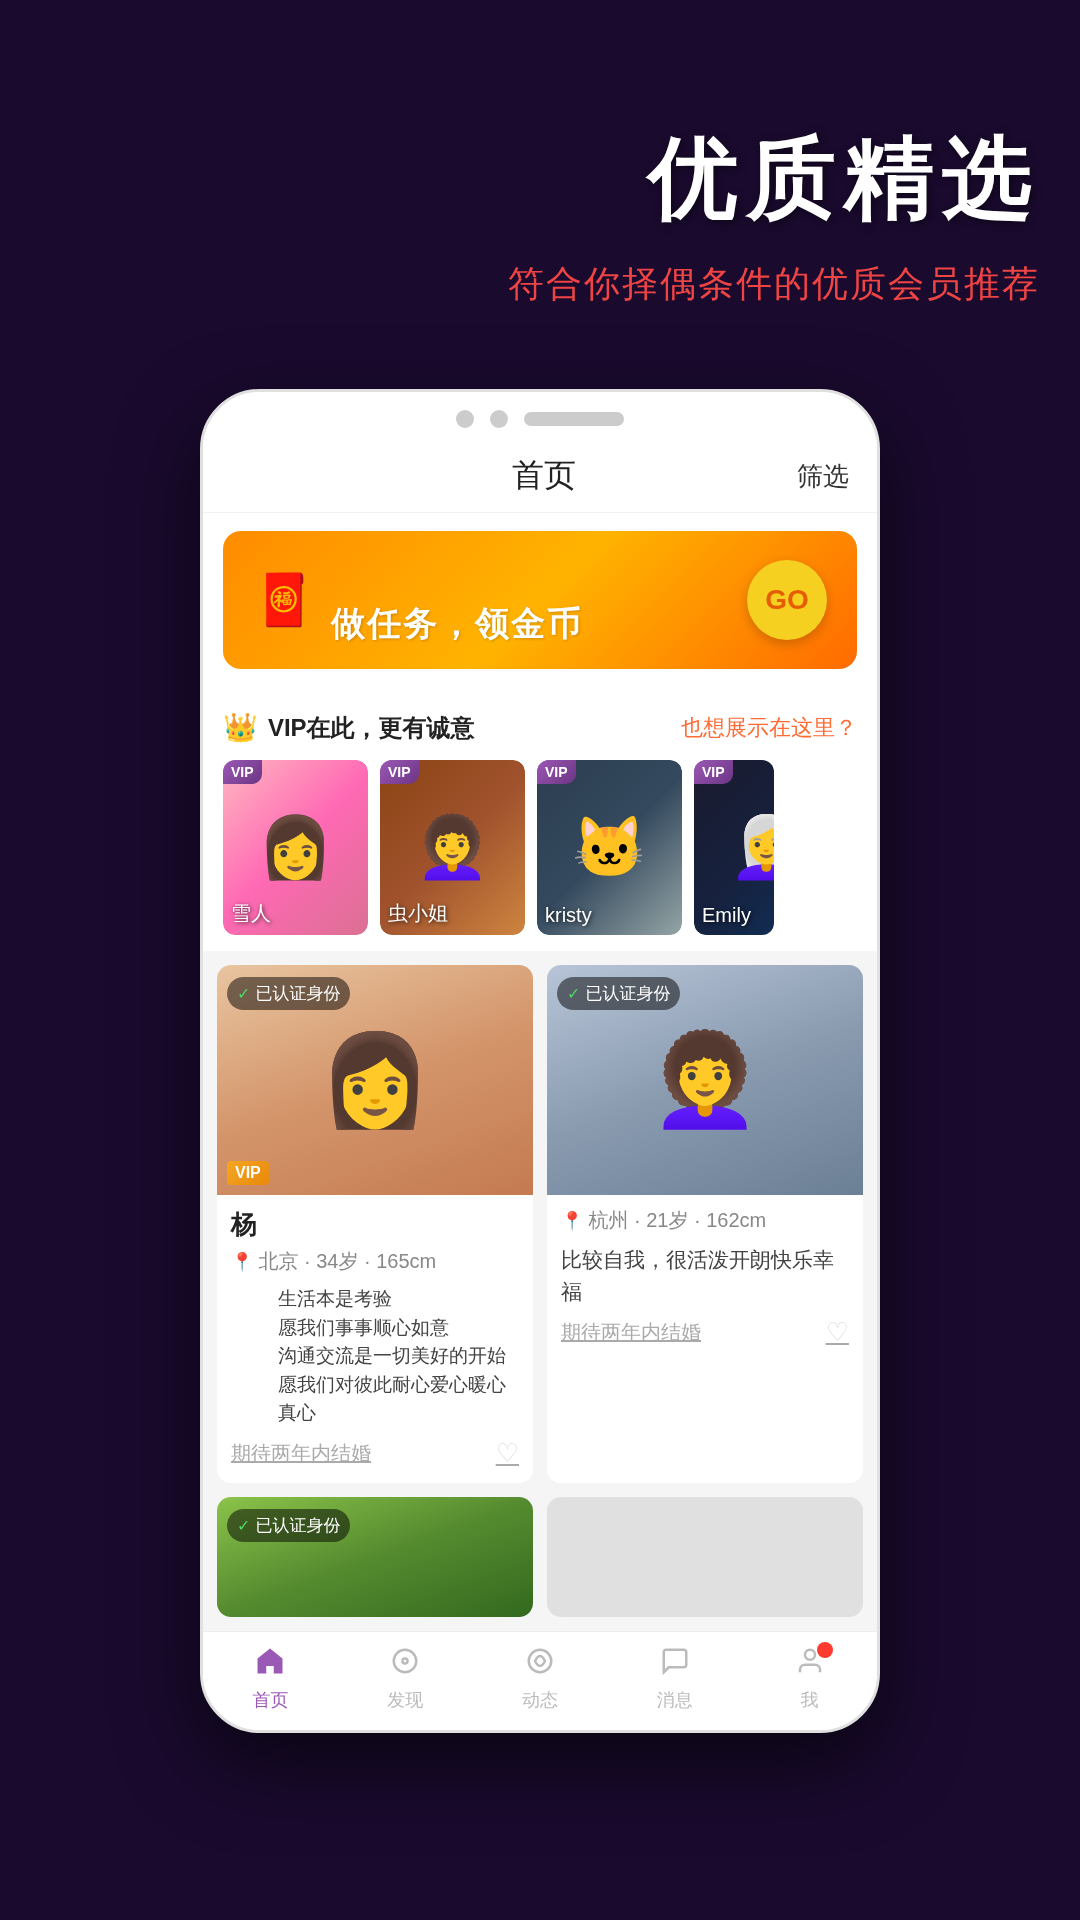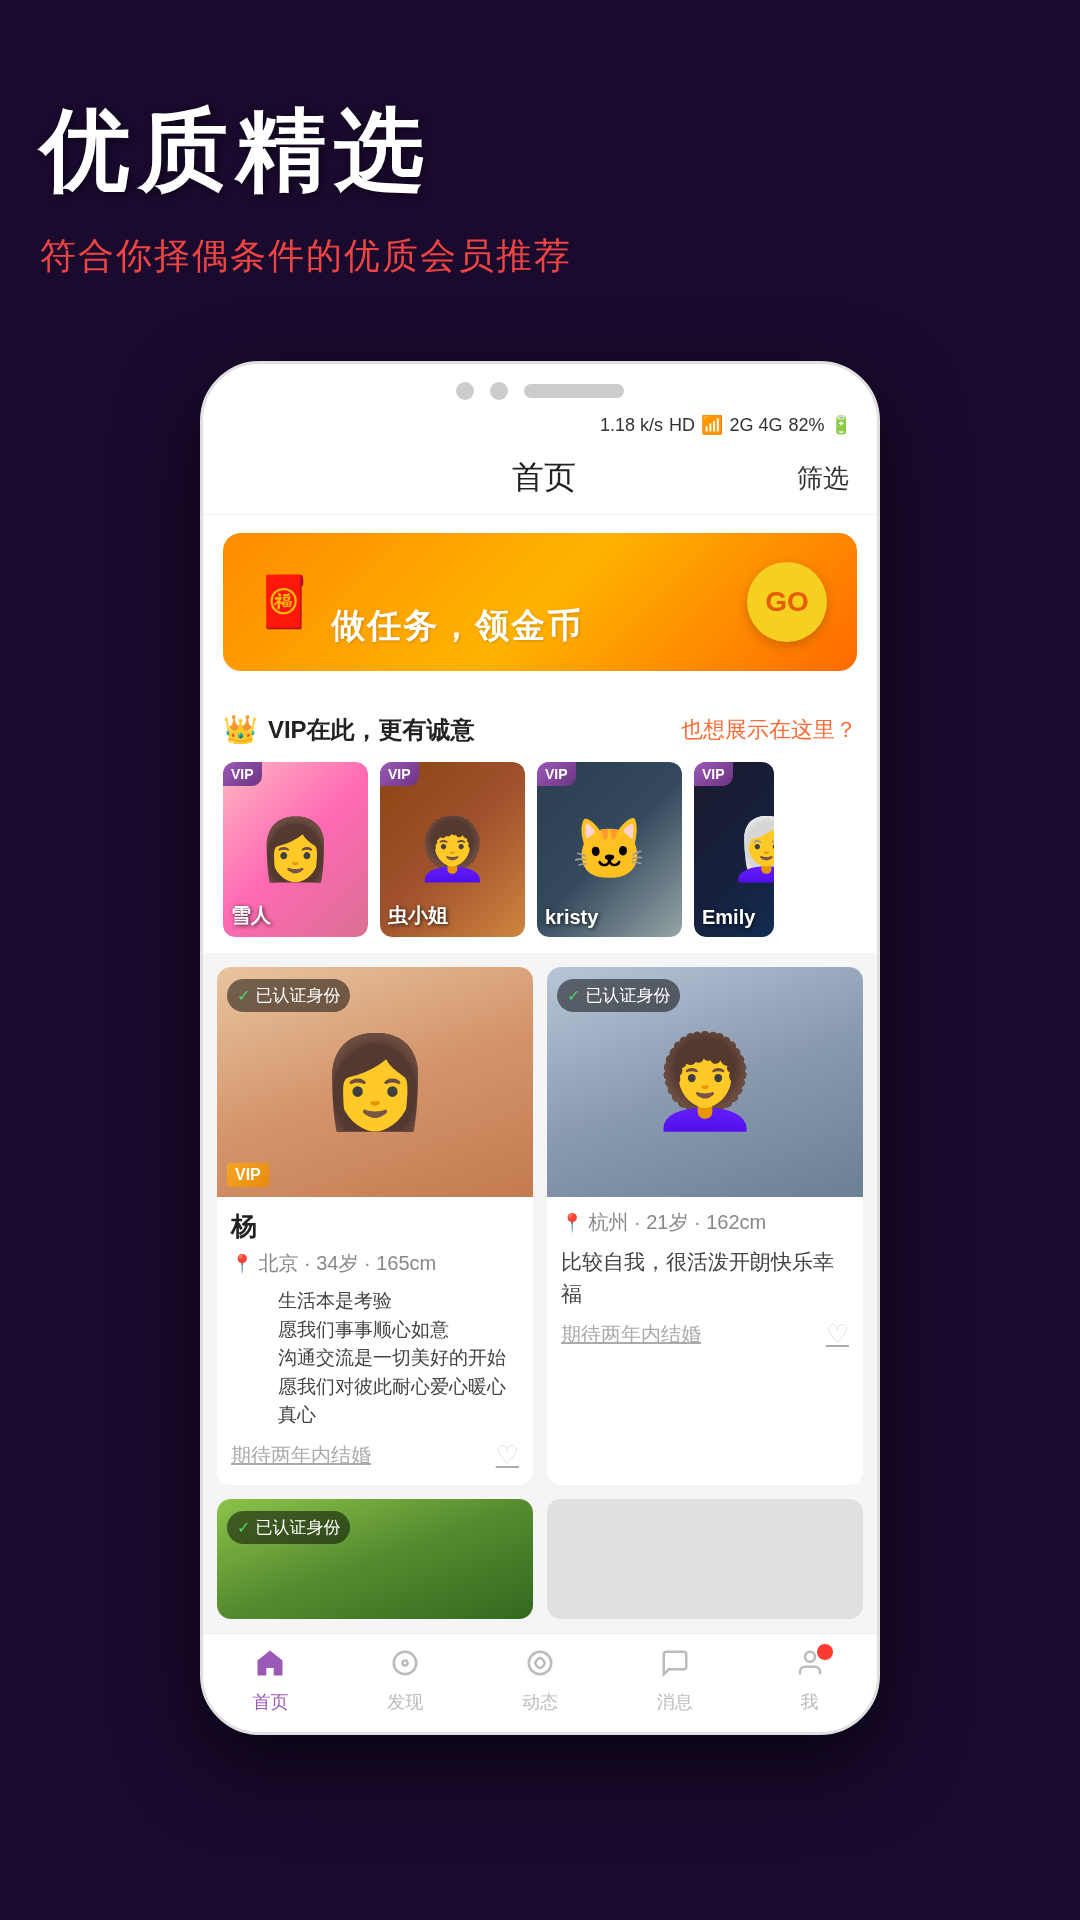--- a/index.html
+++ b/index.html
@@ -7,23 +7,24 @@
     body {
       width: 1080px;
       min-height: 1920px;
       background: #1a0a2e;
       font-family: -apple-system, 'PingFang SC', 'Helvetica Neue', Arial, sans-serif;
       overflow-x: hidden;
     }
 
     
     .hero-section {
-      text-align: left;
+      text-align: right;
       padding: 90px 40px 60px;
       color: white;
+      margin-top: 28px;
     }
     .hero-title {
       font-size: 90px;
       font-weight: 900;
       letter-spacing: 8px;
       margin-bottom: 20px;
       text-shadow: 2px 2px 8px rgba(0,0,0,0.5);
     }
     .hero-subtitle {
       font-size: 36px;
@@ -206,21 +207,21 @@
       padding: 4px 8px;
       border-radius: 0 0 10px 0;
       z-index: 2;
     }
     .vip-card-name {
       position: absolute;
       bottom: 8px;
       left: 8px;
       color: white;
       font-size: 20px;
-      font-weight: 700;
+      font-weight: 400;
       text-shadow: 1px 1px 4px rgba(0,0,0,0.8);
       z-index: 2;
       margin-top: 24px;
     }
 
     
     .avatar-1 { background: linear-gradient(135deg, #ffb6c1, #ff69b4, #db7093); }
     .avatar-2 { background: linear-gradient(135deg, #8B4513, #a0522d, #cd853f); }
     .avatar-3 { background: linear-gradient(135deg, #2c3e50, #34495e, #95a5a6); }
     .avatar-4 { background: linear-gradient(135deg, #1a1a2e, #16213e, #0f3460); }
@@ -379,31 +380,20 @@
 
 <div class="phone-wrapper">
   <div class="phone-frame">
 
     <div class="phone-notch">
       <div class="notch-dot"></div>
       <div class="notch-dot"></div>
       <div class="notch-bar"></div>
     </div>
 
-    <div class="status-bar">
-      <span class="time"></span>
-      <div class="status-icons">
-        <span>1.18 k/s</span>
-        <span>HD</span>
-        <span>📶</span>
-        <span>2G 4G</span>
-        <span>82%</span>
-        <span>🔋</span>
-      </div>
-    </div>
 
     <div class="app-header">
       <div class="app-header-left"></div>
       <div class="app-header-title">首页</div>
       <div class="app-header-filter">筛选</div>
     </div>
 
     <div class="banner-section">
       <div class="banner">
         <div class="banner-left">

